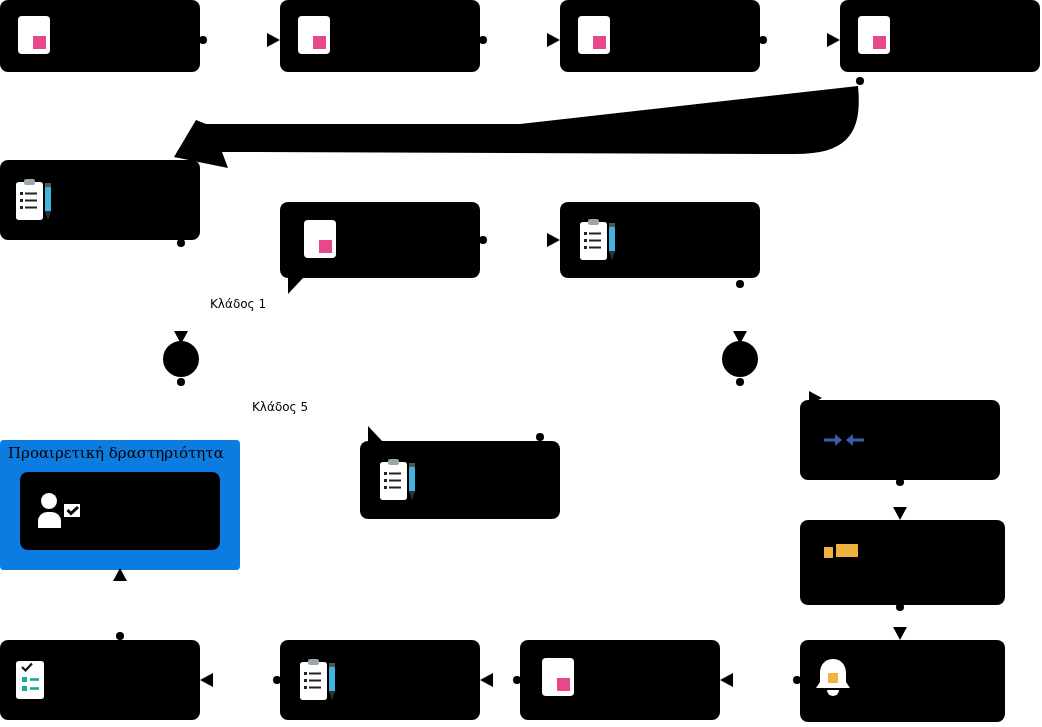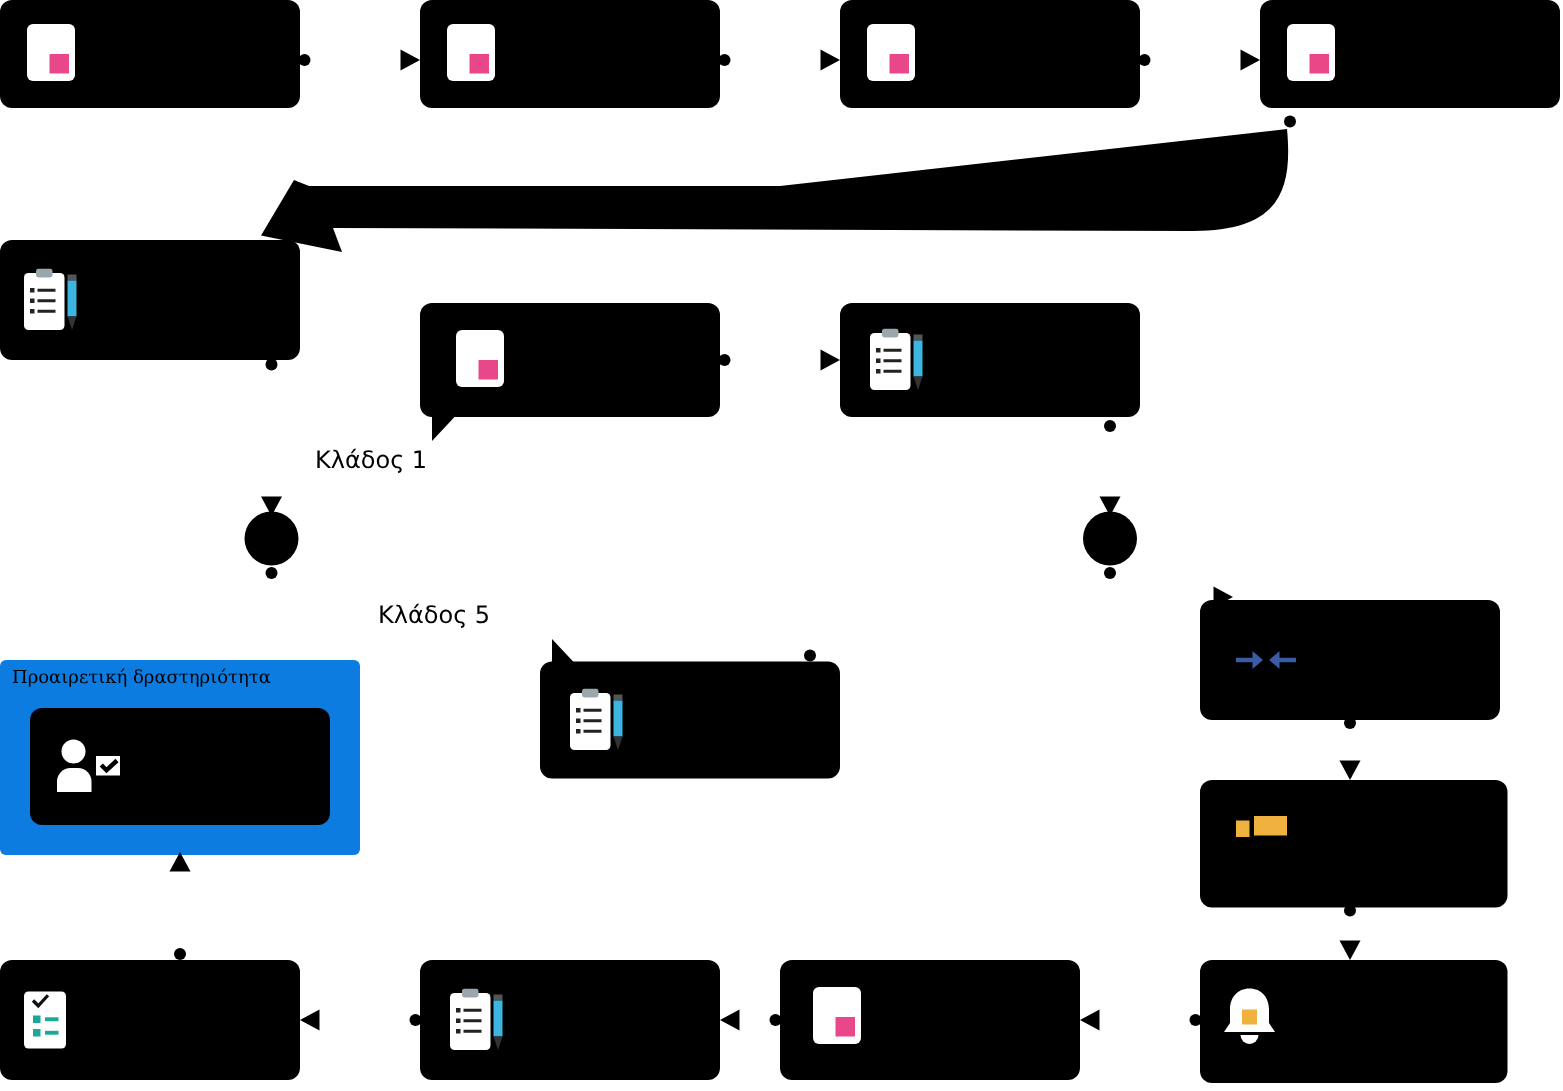--- a/index.html
+++ b/index.html
@@ -1,22 +1,22 @@
 <!DOCTYPE html>
 <html><head>
 <meta charset="utf-8">
 <style>
   html,body{margin:0;padding:0;background:#fff;}
   .stage{position:relative;width:1042px;height:727px;background:#ffffff;overflow:hidden;
          font-family:"DejaVu Sans", sans-serif;}
   .node{position:absolute;background:#000;border-radius:8px;}
   .optional-group{position:absolute;background:#0c7ce0;border-radius:4px;}
   .optional-label{position:absolute;left:8px;top:4px;font-family:"DejaVu Serif", serif;
-                  font-size:12px;color:#000;white-space:nowrap;}
-  .branch-label{position:absolute;font-size:16px;color:#000;white-space:nowrap;}
+                  font-size:15px;color:#000;white-space:nowrap;}
+  .branch-label{position:absolute;font-size:12px;color:#000;white-space:nowrap;}
   .dot{position:absolute;width:8px;height:8px;background:#000;border-radius:50%;}
   .junction{position:absolute;width:36px;height:36px;background:#000;border-radius:50%;}
   .arr{position:absolute;width:0;height:0;}
   .arr.r{border-top:7px solid transparent;border-bottom:7px solid transparent;border-left:13px solid #000;}
   .arr.l{border-top:7px solid transparent;border-bottom:7px solid transparent;border-right:13px solid #000;}
   .arr.d{border-left:7px solid transparent;border-right:7px solid transparent;border-top:13px solid #000;}
   .arr.u{border-left:7px solid transparent;border-right:7px solid transparent;border-bottom:13px solid #000;}
   .tail-down{position:absolute;left:8px;top:100%;width:0;height:0;
              border-top:16px solid #000;border-right:15px solid transparent;}
   .tail-up{position:absolute;left:8px;top:-15px;width:0;height:0;

